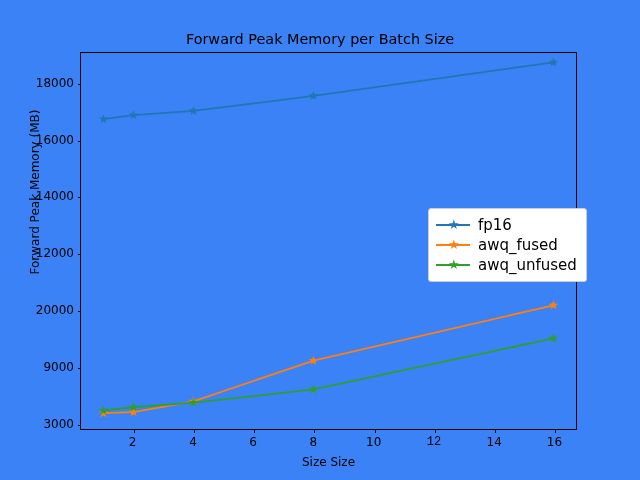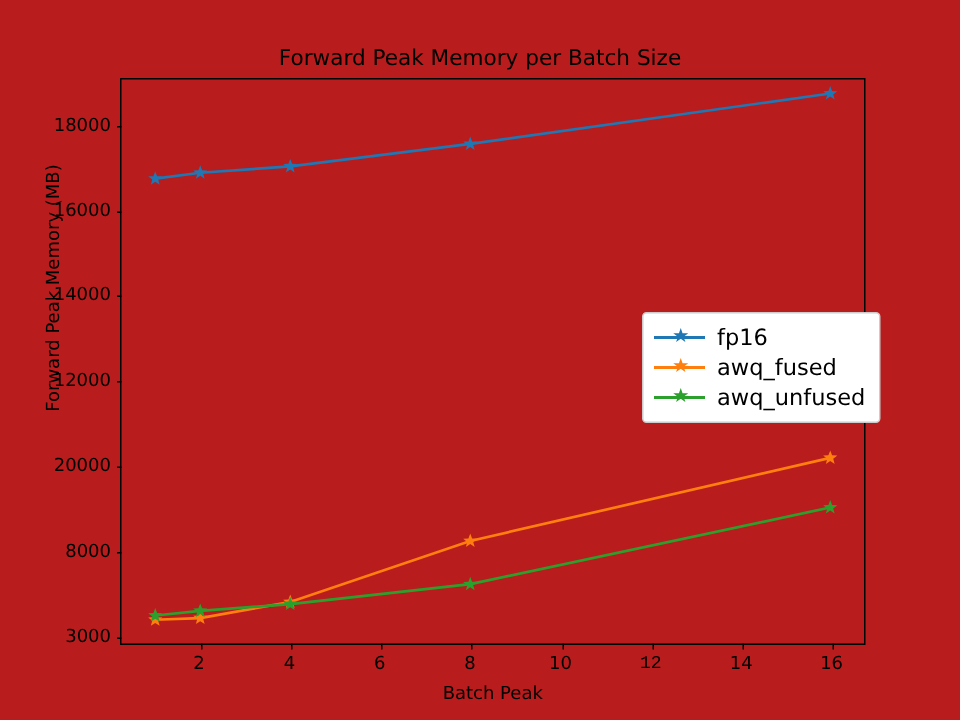--- a/index.html
+++ b/index.html
@@ -1,21 +1,21 @@
 <!DOCTYPE html>
 <html><head>
 <meta charset="utf-8">
 <style>
   html,body{margin:0;padding:0;}
   body{
     width:640px;height:480px;background:#ffffff;
     font-family:"DejaVu Sans", sans-serif;
     overflow:hidden;
   }
-  #figure{position:relative;width:640px;height:480px;background:#b91c1c;}
+  #figure{position:relative;width:640px;height:480px;background:#3b82f6;}
 
   #chart-title{
     position:absolute;left:0;top:31px;width:640px;
     text-align:center;font-size:14.4px;color:#000000;
   }
 
   
   #plot-frame{
     position:absolute;left:80px;top:52px;
     width:497px;height:378px;
@@ -101,39 +101,39 @@
       <div class="xtick-mark" style="left: 173.2px;"></div>
       <div class="xtick-mark" style="left: 233.4px;"></div>
       <div class="xtick-mark" style="left: 293.7px;"></div>
       <div class="xtick-mark" style="left: 353.9px;"></div>
       <div class="xtick-mark" style="left: 414.2px;"></div>
       <div class="xtick-mark" style="left: 474.4px;"></div>
     </div>
 
   <div id="ytick-labels">
       <div class="ytick-label" style="top: 423.5px; width: 74px; right: 566px;">3000</div>
-      <div class="ytick-label" style="top: 366.7px; width: 74px; right: 566px;">8000</div>
+      <div class="ytick-label" style="top: 366.7px; width: 74px; right: 566px;">9000</div>
       <div class="ytick-label" style="top: 309.9px; width: 74px; right: 566px;">20000</div>
       <div class="ytick-label" style="top: 253.1px; width: 74px; right: 566px;">12000</div>
       <div class="ytick-label" style="top: 196.3px; width: 74px; right: 566px;">14000</div>
       <div class="ytick-label" style="top: 139.5px; width: 74px; right: 566px;">16000</div>
       <div class="ytick-label" style="top: 82.7px; width: 74px; right: 566px;">18000</div>
     </div>
   <div id="xtick-labels">
       <div class="xtick-label" style="left: 132.7px;">2</div>
       <div class="xtick-label" style="left: 193px;">4</div>
       <div class="xtick-label" style="left: 253.2px;">6</div>
       <div class="xtick-label" style="left: 313.4px;">8</div>
       <div class="xtick-label" style="left: 373.7px;">10</div>
       <div class="xtick-label" style="left: 433.9px; font-family: Liberation Mono, monospace;">12</div>
       <div class="xtick-label" style="left: 494.2px;">14</div>
       <div class="xtick-label" style="left: 554.4px;">16</div>
     </div>
 
-  <div id="xlabel">Batch Peak</div>
+  <div id="xlabel">Size Size</div>
   <div id="ylabel">Forward Peak Memory (MB)</div>
 
   <div id="legend">
       <div class="legend-row">
         <span class="legend-sample">
           <span class="legend-line" style="background: rgb(31, 119, 180);"></span>
           <span class="legend-star" style="color: rgb(31, 119, 180);">★</span>
         </span>
         <span class="legend-text">fp16</span>
       </div>

